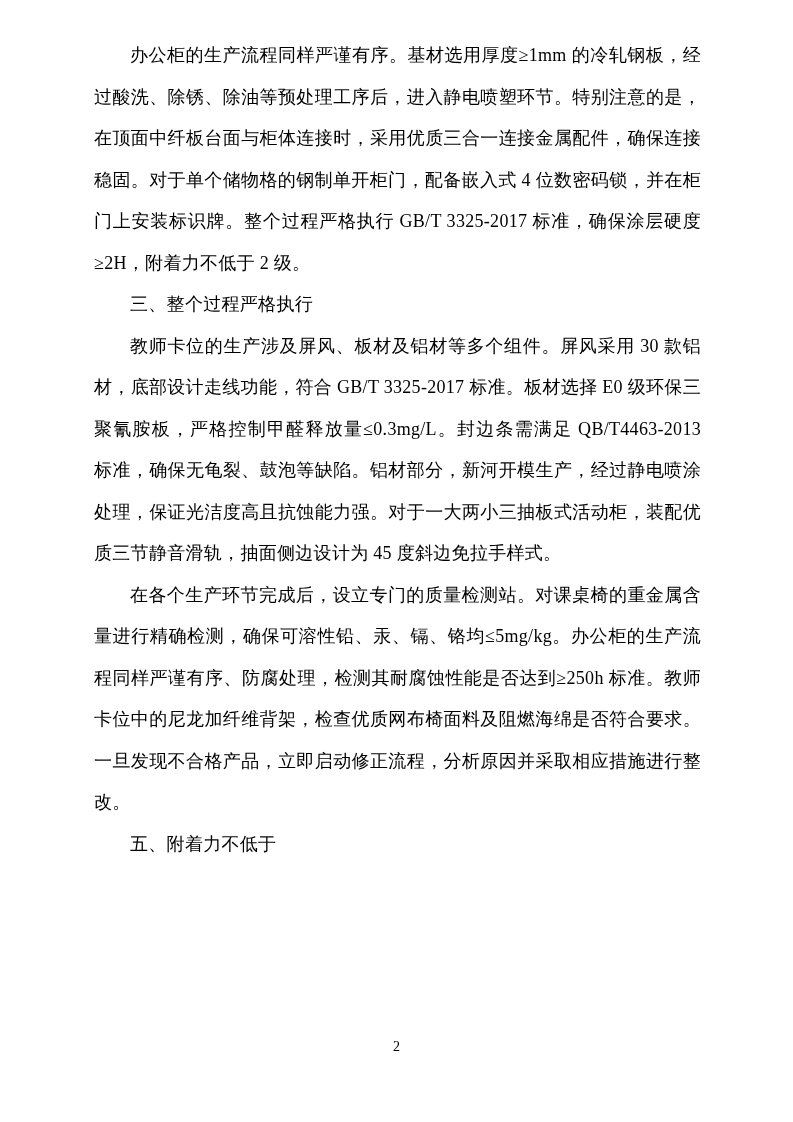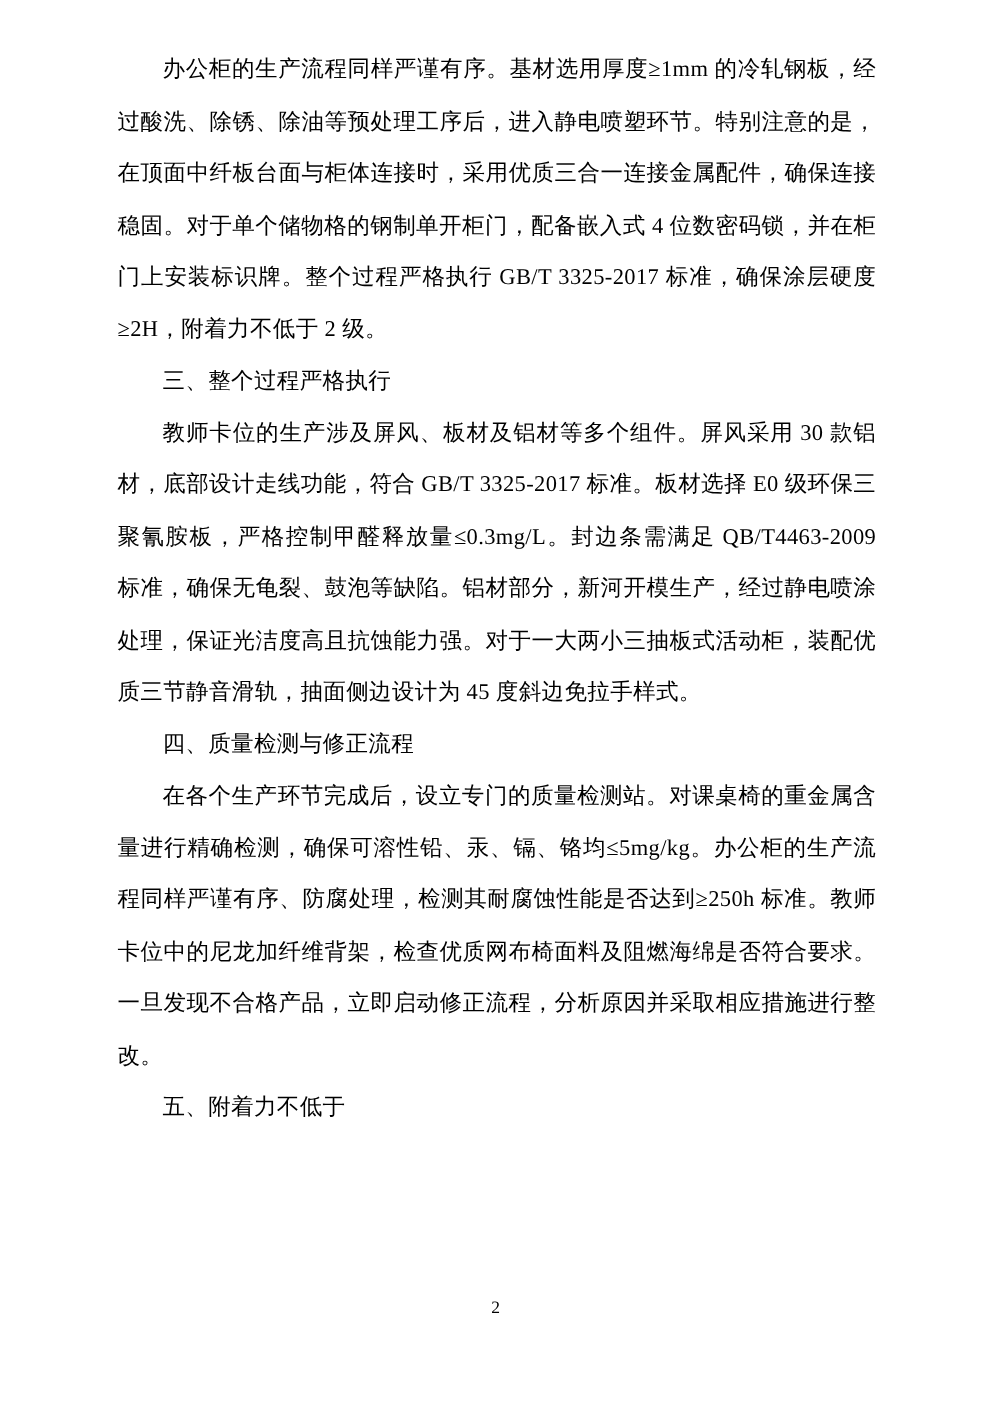--- a/index.html
+++ b/index.html
@@ -46,19 +46,18 @@
     color: #000000;
   }
 </style>
 </head>
 <body>
 
 <div class="page">
   <div class="doc-content">
     <p class="para">办公柜的生产流程同样严谨有序。基材选用厚度≥1mm 的冷轧钢板，经过酸洗、除锈、除油等预处理工序后，进入静电喷塑环节。特别注意的是，在顶面中纤板台面与柜体连接时，采用优质三合一连接金属配件，确保连接稳固。对于单个储物格的钢制单开柜门，配备嵌入式 4 位数密码锁，并在柜门上安装标识牌。整个过程严格执行 GB/T 3325-2017 标准，确保涂层硬度≥2H，附着力不低于 2 级。</p>
     <p class="para heading">三、整个过程严格执行</p>
-    <p class="para">教师卡位的生产涉及屏风、板材及铝材等多个组件。屏风采用 30 款铝材，底部设计走线功能，符合 GB/T 3325-2017 标准。板材选择 E0 级环保三聚氰胺板，严格控制甲醛释放量≤0.3mg/L。封边条需满足 QB/T4463-2009 标准，确保无龟裂、鼓泡等缺陷。铝材部分，新河开模生产，经过静电喷涂处理，保证光洁度高且抗蚀能力强。对于一大两小三抽板式活动柜，装配优质三节静音滑轨，抽面侧边设计为 45 度斜边免拉手样式。</p>
-    <p class="para heading">四、质量检测与修正流程</p>
+    <p class="para">教师卡位的生产涉及屏风、板材及铝材等多个组件。屏风采用 30 款铝材，底部设计走线功能，符合 GB/T 3325-2017 标准。板材选择 E0 级环保三聚氰胺板，严格控制甲醛释放量≤0.3mg/L。封边条需满足 QB/T4463-2013 标准，确保无龟裂、鼓泡等缺陷。铝材部分，新河开模生产，经过静电喷涂处理，保证光洁度高且抗蚀能力强。对于一大两小三抽板式活动柜，装配优质三节静音滑轨，抽面侧边设计为 45 度斜边免拉手样式。</p>
     <p class="para">在各个生产环节完成后，设立专门的质量检测站。对课桌椅的重金属含量进行精确检测，确保可溶性铅、汞、镉、铬均≤5mg/kg。办公柜的生产流程同样严谨有序、防腐处理，检测其耐腐蚀性能是否达到≥250h 标准。教师卡位中的尼龙加纤维背架，检查优质网布椅面料及阻燃海绵是否符合要求。一旦发现不合格产品，立即启动修正流程，分析原因并采取相应措施进行整改。</p>
     <p class="para heading">五、附着力不低于</p>
   </div>
   <div class="page-number">2</div>
 </div>
 
 </body></html>

